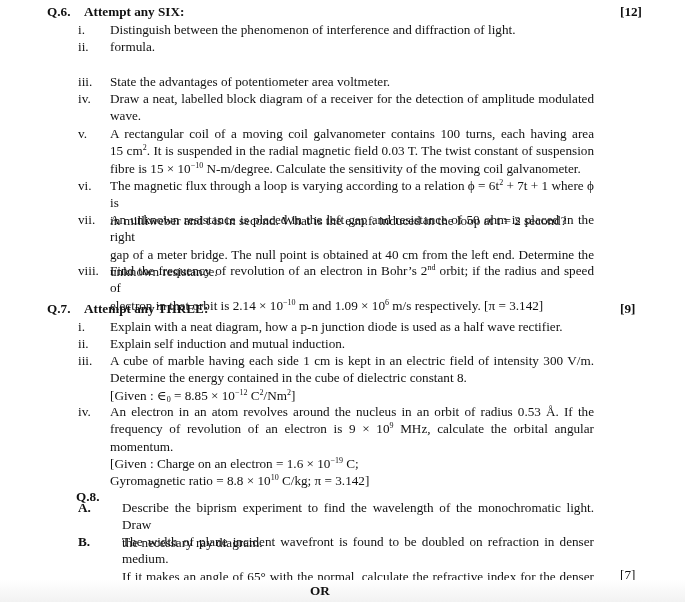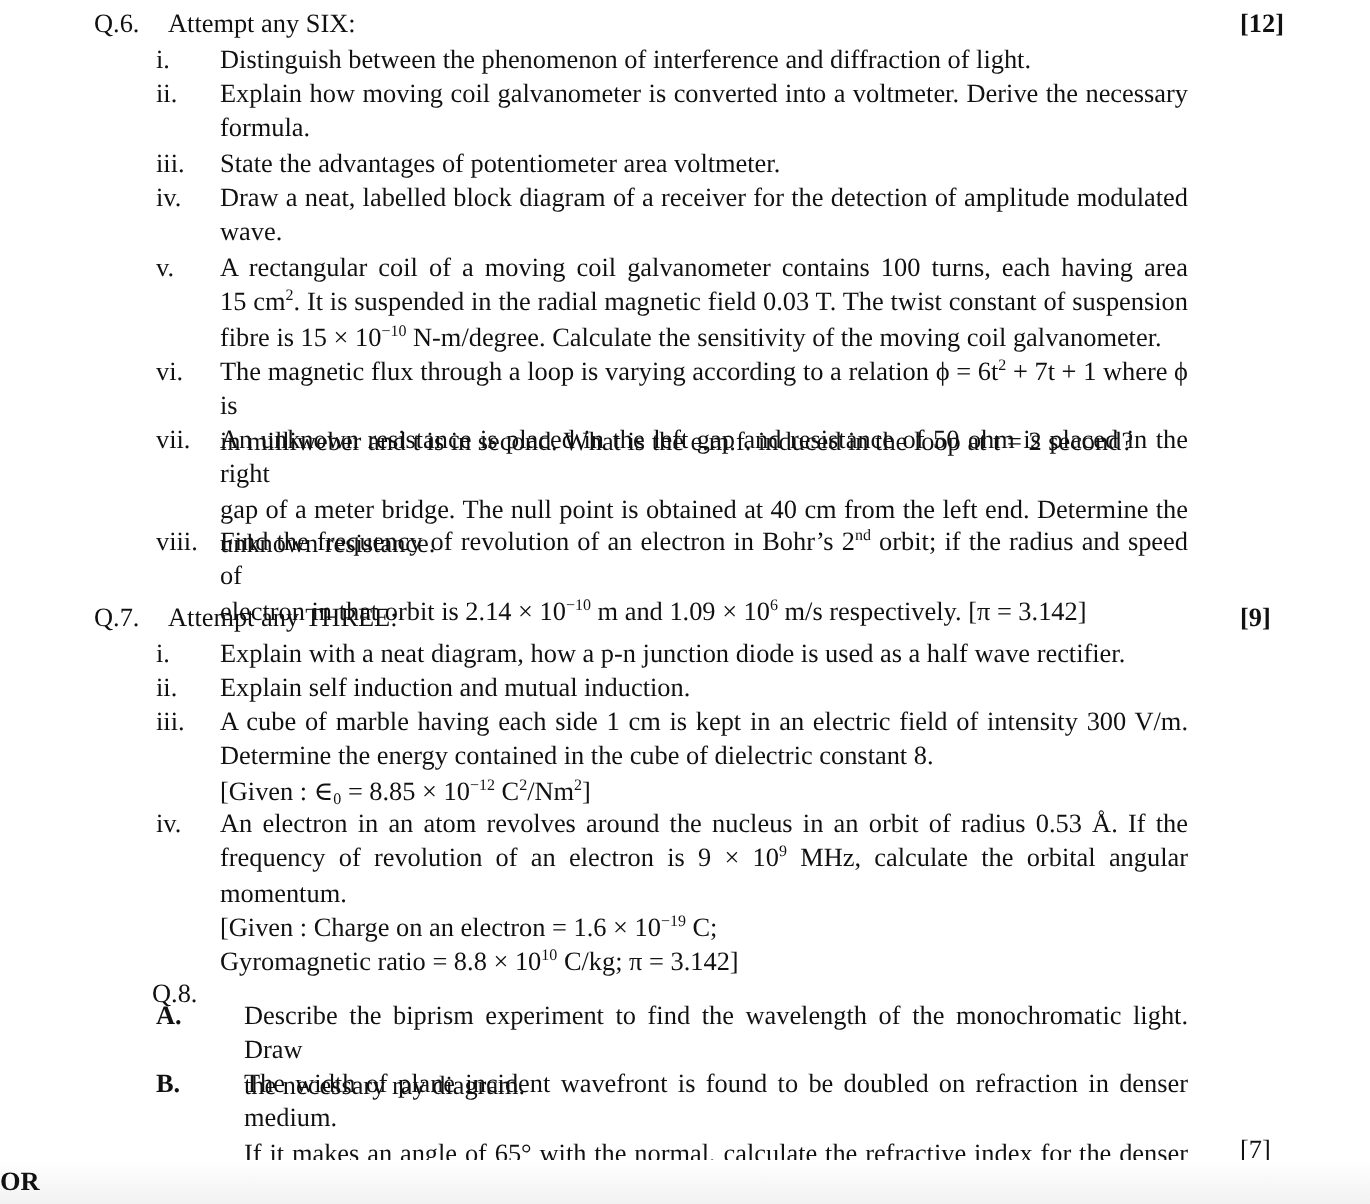--- a/index.html
+++ b/index.html
@@ -10,54 +10,53 @@
     color: #111;
     font-size: 13.2px;
     position: relative;
   }
   .page { position: absolute; left: 0; top: 0; width: 685px; height: 602px; }
   .bottom-fade {
     position: absolute; left: 0; right: 0; bottom: 0; height: 22px;
     background: linear-gradient(#ffffff, #f2f2f2);
   }
   .qhead {
-    position: absolute; left: 47px; font-weight: normal;
+    position: absolute; left: 47px; font-weight: bold;
   }
   .qnum { display: inline-block; width: 37px; }
   .marks { position: absolute; left: 620px; font-weight: bold; }
   .marks.plain { font-weight: normal; }
   .item { position: absolute; left: 78px; width: 516px; line-height: 17.3px; }
   .item .roman { position: absolute; left: 0; top: 0; }
   .item .txt { margin-left: 32px; text-align: justify; display: block; }
   .sub-item { position: absolute; left: 78px; width: 516px; line-height: 17.3px; }
   .sub-item .letter { position: absolute; left: 0; top: 0; font-weight: bold; }
   .sub-item .txt { margin-left: 44px; display: block; text-align: justify; }
   sup { font-size: 8px; vertical-align: 5px; line-height: 0; }
   sub { font-size: 8px; vertical-align: -2px; line-height: 0; }
-  .or { position: absolute; left: 0; width: 640px; text-align: left; font-weight: bold; top: 583px; }
+  .or { position: absolute; left: 0; width: 640px; text-align: center; font-weight: bold; top: 583px; }
   .just { text-align: justify; text-align-last: justify; }
 </style>
 </head>
 <body>
 
 <div class="page">
 
   <div class="qhead" style="top:4px;">
     <span class="qnum">Q.6.</span><span>Attempt any SIX:</span>
   </div>
   <div class="marks" style="top:4px;">[12]</div>
 
   <div class="item" style="top:21px;">
     <span class="roman">i.</span>
     <span class="txt">Distinguish between the phenomenon of interference and diffraction of light.</span>
   </div>
 
   <div class="item" style="top:38px;">
     <span class="roman">ii.</span>
-    <span class="txt just">Explain how moving coil galvanometer is converted into a voltmeter. Derive the necessary</span>
     <span class="txt">formula.</span>
   </div>
 
   <div class="item" style="top:73px;">
     <span class="roman">iii.</span>
     <span class="txt">State the advantages of potentiometer area voltmeter.</span>
   </div>
 
   <div class="item" style="top:90px;">
     <span class="roman">iv.</span>

